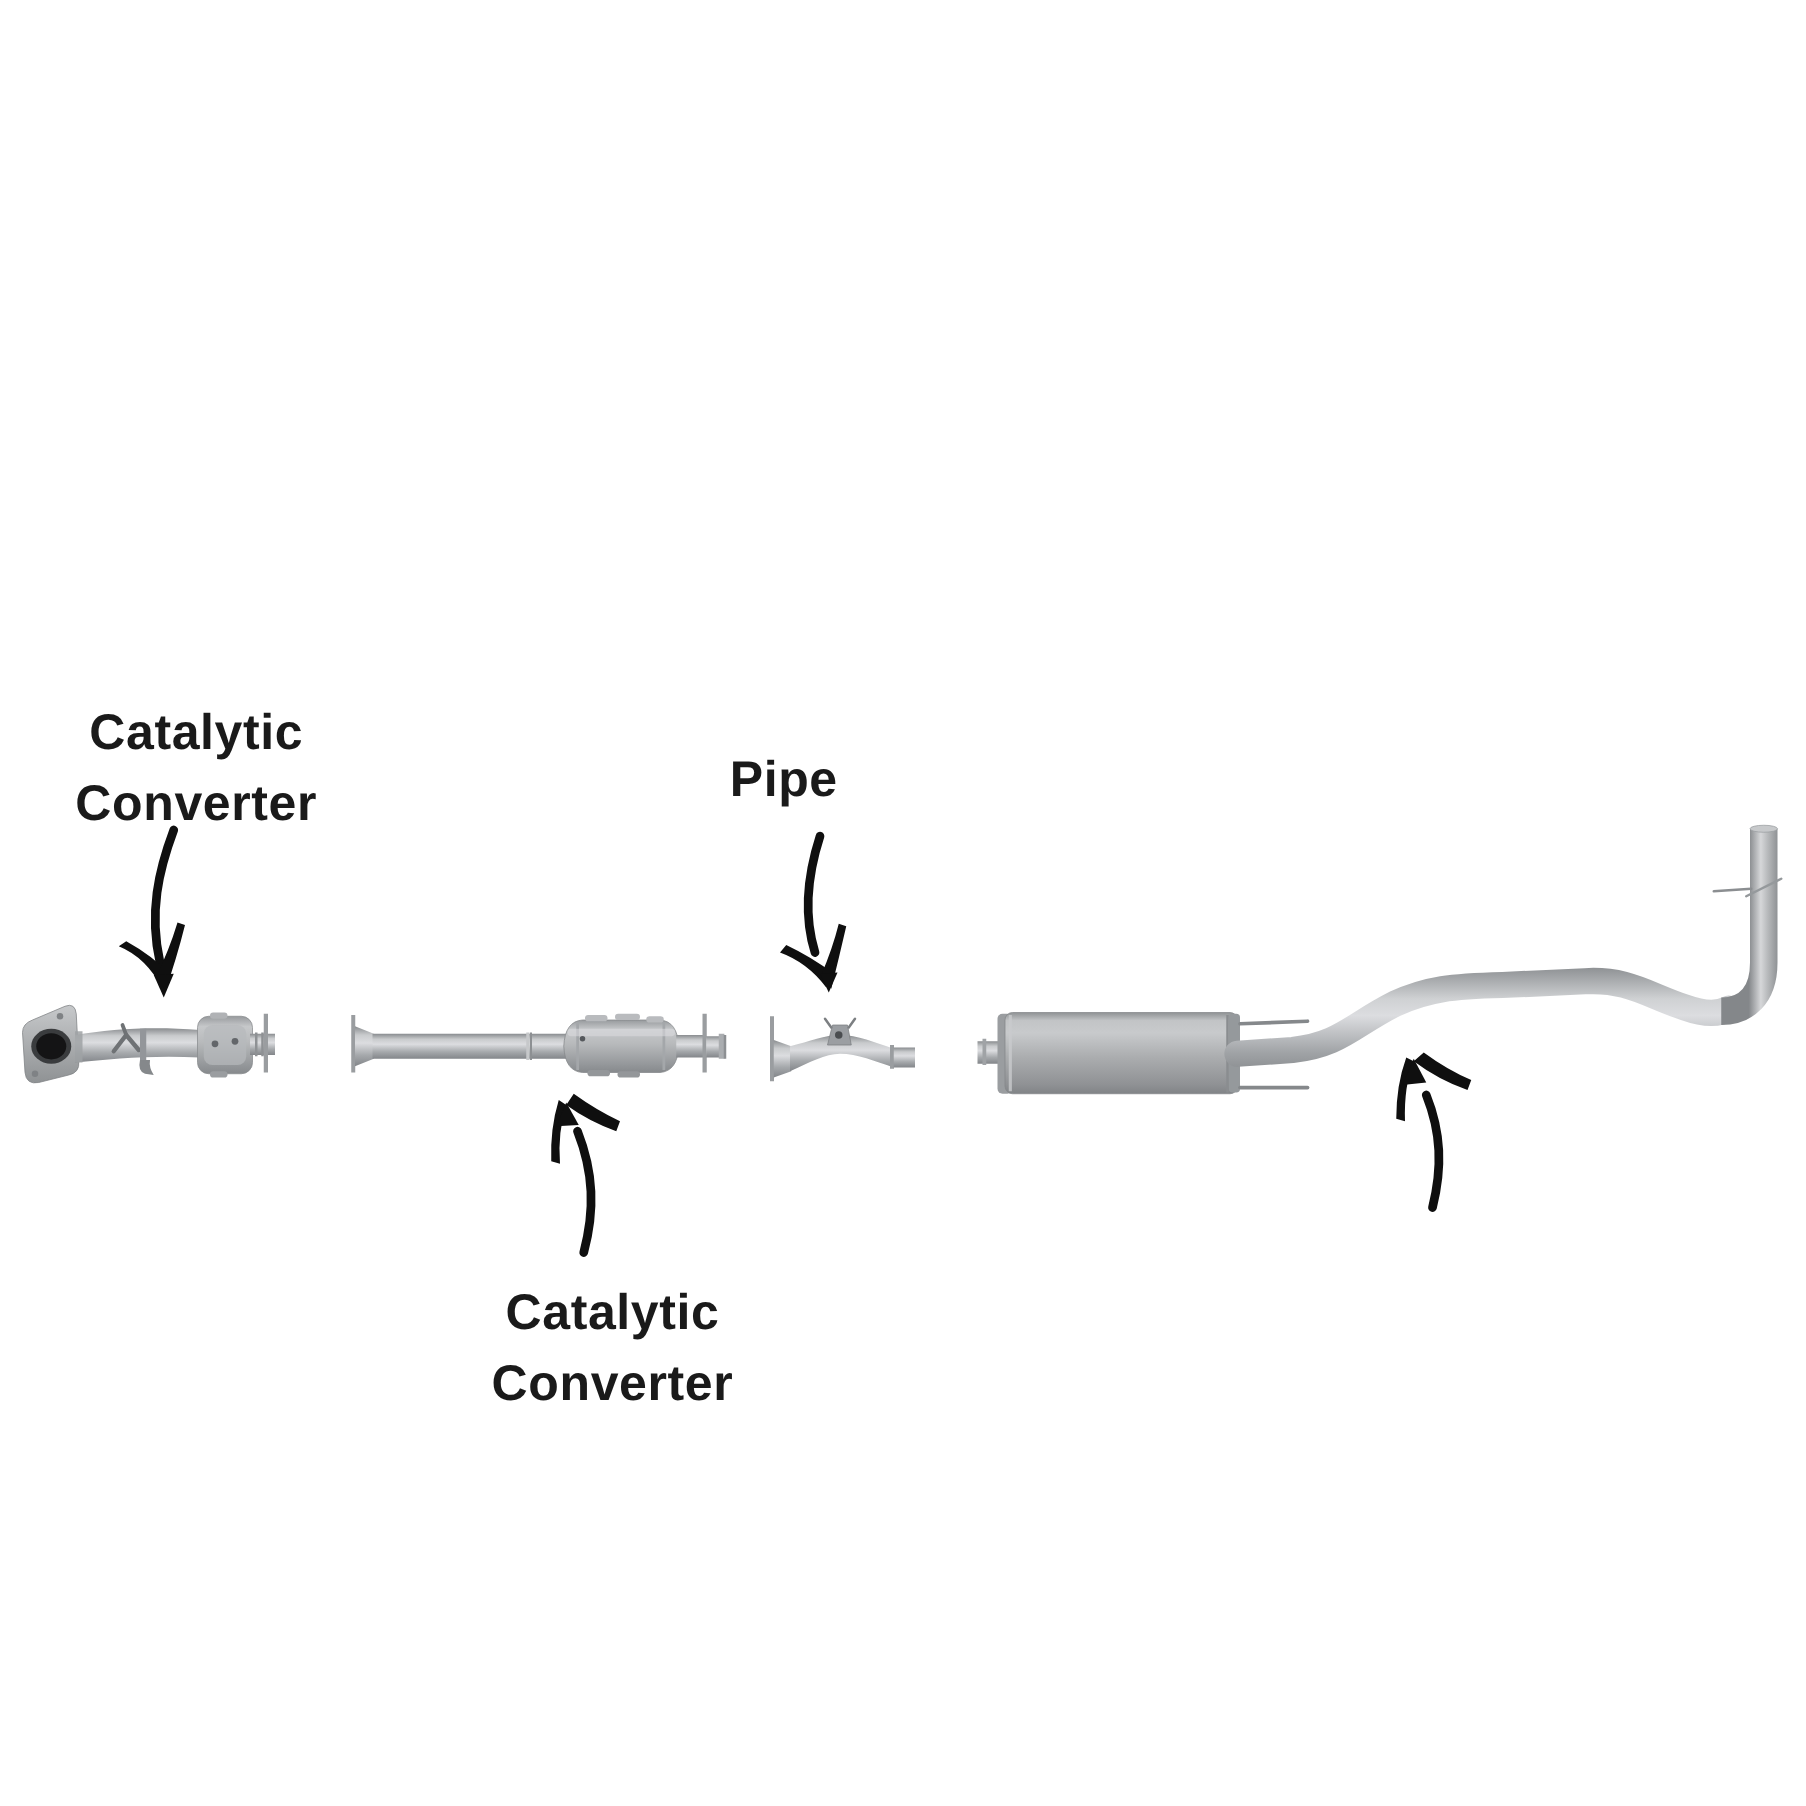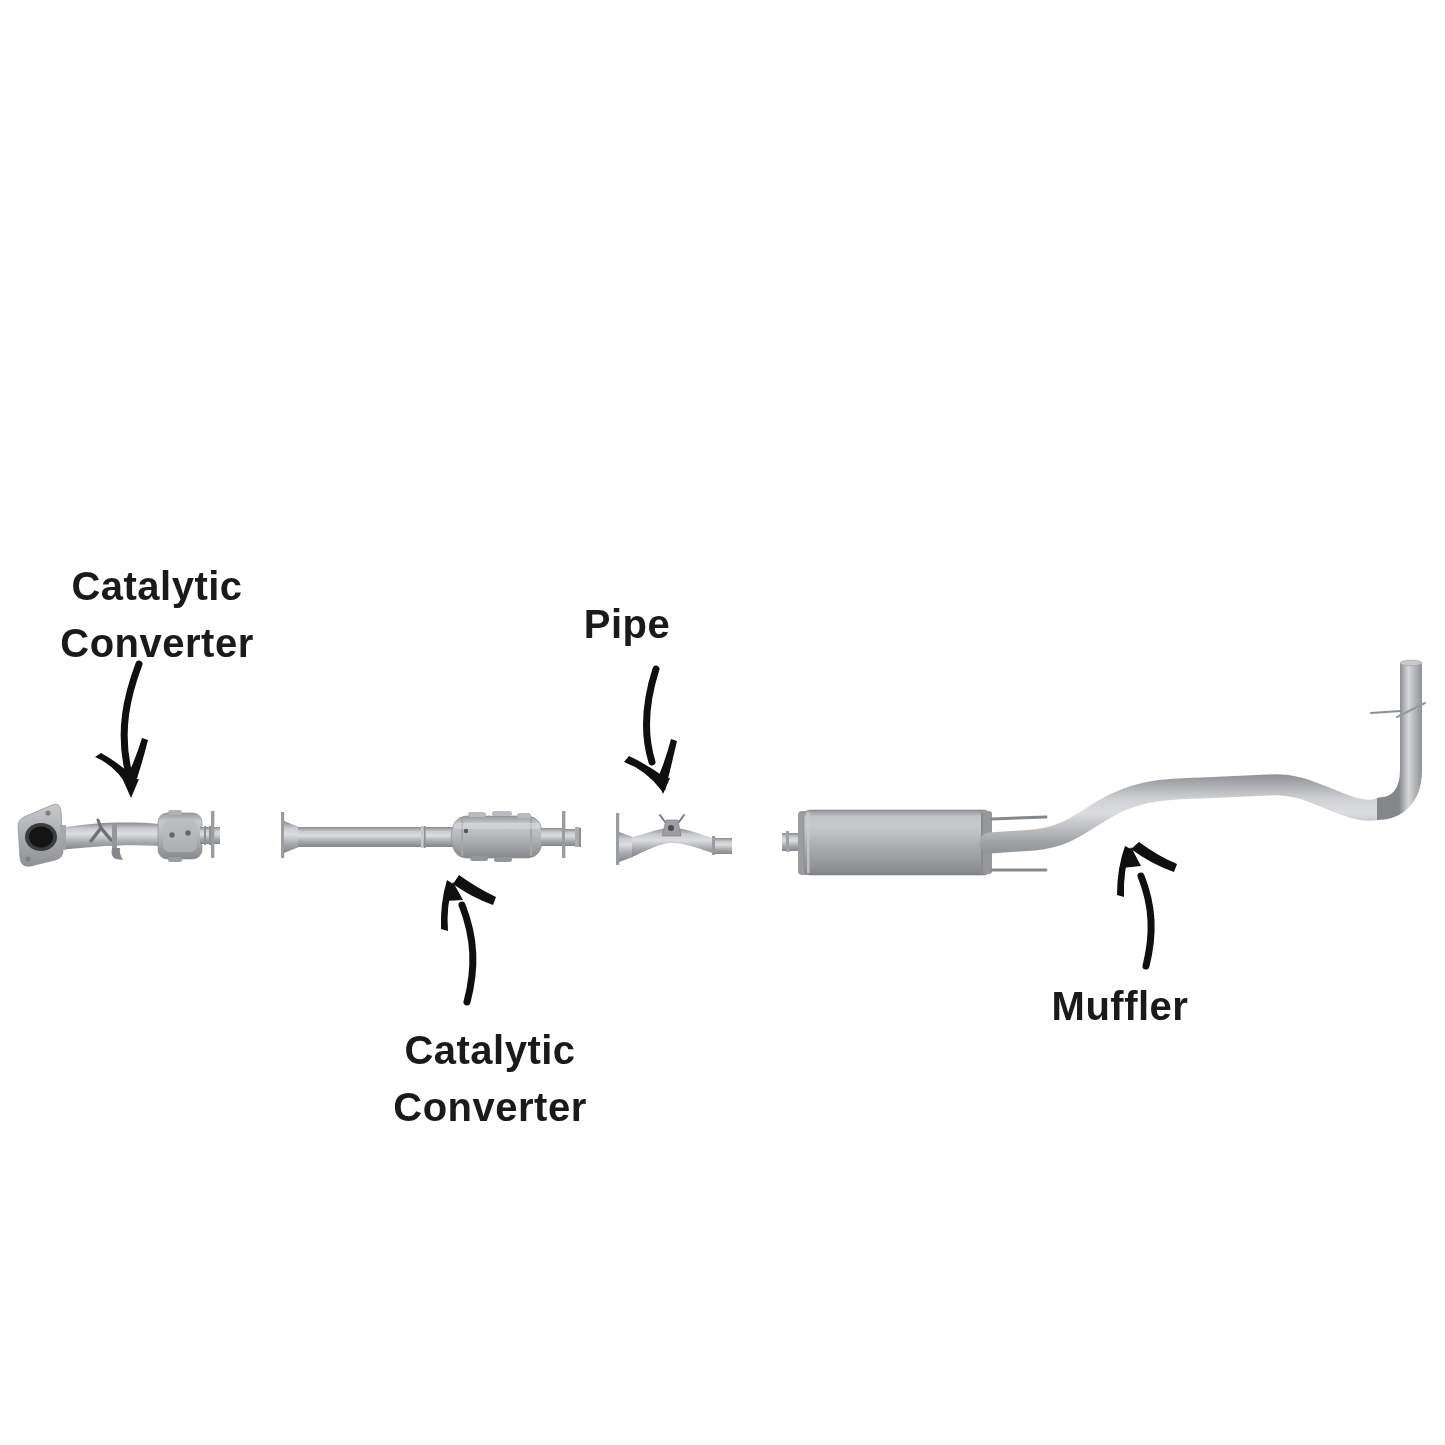--- a/index.html
+++ b/index.html
@@ -182,17 +182,14 @@
 
   <div class="label" style="left:557px;top:596px;width:140px;">
     <span>Pipe</span>
   </div>
 
   <div class="label" style="left:360px;top:1022px;width:260px;">
     <span>Catalytic</span><br>
     <span>Converter</span>
   </div>
 
-  <div class="label" style="left:1040px;top:978px;width:160px;">
-    <span>Muffler</span>
-  </div>
 
 </div>
 
 </body></html>

